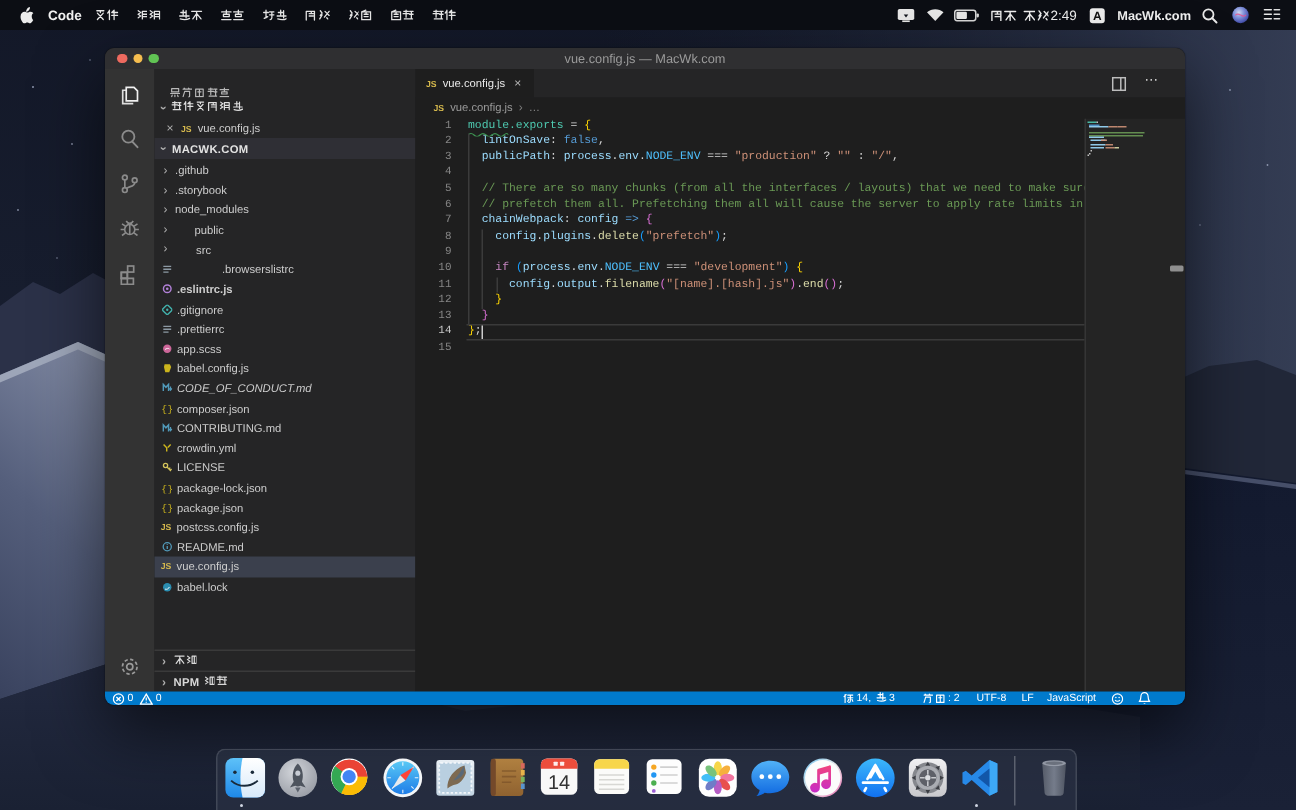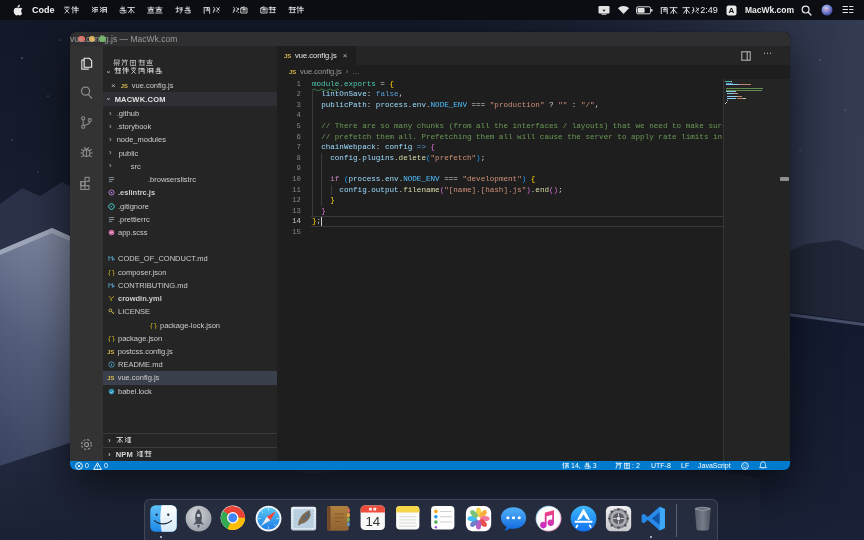--- a/index.html
+++ b/index.html
@@ -4,21 +4,21 @@
 html,body{width:864px;height:540px;overflow:hidden;background:#161b2b;font-family:"Liberation Sans",sans-serif}
 .abs{position:absolute}
 .cj{display:inline-block;vertical-align:-1px}
 .wd{display:inline-flex;align-items:center}
 #wall{position:absolute;left:0;top:0}
 #menubar{position:absolute;left:0;top:0;width:864px;height:20px;background:#0c0e14;color:#e6e6e6;display:flex;align-items:center;font-size:9px}
 .mitem{display:flex;align-items:center}
 #win{position:absolute;left:70px;top:32px;width:720px;height:438px;border-radius:6px;overflow:hidden;box-shadow:0 18px 45px rgba(0,0,0,.6),0 0 1px rgba(0,0,0,.8);background:#1e1e1e}
 #titlebar{position:absolute;left:0;top:0;width:720px;height:14px;background:#2f2f31;display:flex;align-items:center}
 .tl{width:6.5px;height:6.5px;border-radius:50%;margin-left:4px}
-#wtitle{position:absolute;left:0;top:0;width:720px;height:14px;line-height:15px;text-align:left;color:#9b9b9b;font-size:8.5px}
+#wtitle{position:absolute;left:0;top:0;width:720px;height:14px;line-height:15px;text-align:center;color:#9b9b9b;font-size:8.5px}
 #actbar{position:absolute;left:0;top:14px;width:33px;height:415px;background:#333333}
 #sidebar{position:absolute;left:33px;top:14px;width:174px;height:415px;background:#252526;color:#cccccc}
 #editor{position:absolute;left:207px;top:14px;width:513px;height:415px;background:#1e1e1e}
 #tabstrip{position:absolute;left:0;top:0;width:513px;height:18.5px;background:#252526}
 #tab1{position:absolute;left:0;top:0;width:79px;height:18.5px;background:#1e1e1e;display:flex;align-items:center;color:#e8e8e8;font-size:7.5px}
 #crumb{position:absolute;left:0;top:18.5px;width:513px;height:14.2px;background:#1e1e1e;display:flex;align-items:center;color:#9a9a9a;font-size:7.5px}
 #codearea{position:absolute;left:0;top:32.7px;width:513px;height:382px;background:#1e1e1e;overflow:hidden}
 .gut{position:absolute;left:0;width:24px;text-align:right;color:#858585;font-family:"Liberation Mono",monospace;font-size:7.3px;line-height:10.6px}
 .cl{position:absolute;left:35px;white-space:pre;font-family:"Liberation Mono",monospace;font-size:7.6px;line-height:10.6px;letter-spacing:0;color:#d4d4d4;width:411px;overflow:hidden}
 .ig{position:absolute;width:1px;background:#3b3b3b}
@@ -356,21 +356,21 @@
       <div class="trow" style="top:74.2px;height:13.2px">
         <span class="chv" style="margin-left:6px">›</span>
         <span style="margin-left:5px">.storybook</span>
       </div>
       <div class="trow" style="top:87.4px;height:13.2px">
         <span class="chv" style="margin-left:6px">›</span>
         <span style="margin-left:5px">node_modules</span>
       </div>
       <div class="trow" style="top:100.7px;height:13.2px">
         <span class="chv" style="margin-left:6px">›</span>
-        <span style="margin-left:7px">public</span>
+        <span style="margin-left:18px">public</span>
       </div>
       <div class="trow" style="top:113.9px;height:13.2px">
         <span class="chv" style="margin-left:6px">›</span>
         <span style="margin-left:19px">src</span>
       </div>
       <div class="trow" style="top:127.1px;height:13.2px;gap:30px;">
         <svg width="7" height="7" viewBox="0 0 8 8" style="margin-left:4.6px;flex:none">
           <g stroke="#8c99a3" stroke-width="1">
             <path d="M1 1.8h6 M1 4h6 M1 6.2h4"></path>
           </g>
@@ -399,54 +399,60 @@
         </svg>
         <span style="margin-left:3.4px">.prettierrc</span>
       </div>
       <div class="trow" style="top:180.0px;height:13.2px;">
         <svg width="7" height="7" viewBox="0 0 8 8" style="margin-left:4.6px;flex:none">
           <circle cx="4" cy="4" r="3.2" fill="#cc6699"></circle>
           <path d="M2.3 4.6c1-.9 2.7-1.2 3.4-.4" stroke="#fff" stroke-width=".7" fill="none"></path>
         </svg>
         <span style="margin-left:3.4px">app.scss</span>
       </div>
-      <div class="trow" style="top:206.4px;height:13.2px;">
+      <div class="trow" style="top:193.2px;height:13.2px;">
+        <svg width="7" height="7" viewBox="0 0 8 8" style="margin-left:4.6px;flex:none">
+          <path d="M2 1h4l1 2-1.5 4h-3L1.5 3z" fill="#cbb41d"></path>
+        </svg>
+        <span style="margin-left:3.4px">babel.config.js</span>
+      </div>
+      <div class="trow" style="top:206.4px;height:13.2px;font-style:italic;">
         <svg width="7" height="7" viewBox="0 0 8 8" style="margin-left:4.6px;flex:none">
           <path d="M1 6.5v-5l2 2.2L5 1.5v5" stroke="#519aba" stroke-width="1.1" fill="none"></path>
           <path d="M6.5 3v2.5 M5.4 4.5l1.1 1.4L7.6 4.5" stroke="#519aba" stroke-width=".9" fill="none"></path>
         </svg>
         <span style="margin-left:3.4px">CODE_OF_CONDUCT.md</span>
       </div>
       <div class="trow" style="top:219.6px;height:13.2px;">
         <svg width="7" height="7" viewBox="0 0 8 8" style="margin-left:4.6px;flex:none">
           <text x="4" y="6.6" font-size="7.5" text-anchor="middle" fill="#cbb41d" font-family="Liberation Mono">{}</text>
         </svg>
         <span style="margin-left:3.4px">composer.json</span>
       </div>
       <div class="trow" style="top:232.9px;height:13.2px;">
         <svg width="7" height="7" viewBox="0 0 8 8" style="margin-left:4.6px;flex:none">
           <path d="M1 6.5v-5l2 2.2L5 1.5v5" stroke="#519aba" stroke-width="1.1" fill="none"></path>
           <path d="M6.5 3v2.5 M5.4 4.5l1.1 1.4L7.6 4.5" stroke="#519aba" stroke-width=".9" fill="none"></path>
         </svg>
         <span style="margin-left:3.4px">CONTRIBUTING.md</span>
       </div>
-      <div class="trow" style="top:246.1px;height:13.2px;font-weight:bold;">
+      <div class="trow" style="top:246.1px;height:13.2px;">
         <svg width="7" height="7" viewBox="0 0 8 8" style="margin-left:4.6px;flex:none">
           <path d="M1.2 1.5 3.6 4v2.8 M6.6 1.5 4.4 3.8" stroke="#cbb41d" stroke-width="1.1" fill="none"></path>
         </svg>
         <span style="margin-left:3.4px">crowdin.yml</span>
       </div>
       <div class="trow" style="top:259.3px;height:13.2px;">
         <svg width="7" height="7" viewBox="0 0 8 8" style="margin-left:4.6px;flex:none">
           <circle cx="2.7" cy="2.7" r="1.6" fill="none" stroke="#d3c35a" stroke-width="1"></circle>
           <path d="M3.8 3.8 6.8 6.8 M5.3 5.3l1-1 M6.3 6.3l1-1" stroke="#d3c35a" stroke-width="1"></path>
         </svg>
         <span style="margin-left:3.4px">LICENSE</span>
       </div>
-      <div class="trow" style="top:272.5px;height:13.2px;padding-left:42px;">
+      <div class="trow" style="top:272.5px;height:13.2px;">
         <svg width="7" height="7" viewBox="0 0 8 8" style="margin-left:4.6px;flex:none">
           <text x="4" y="6.6" font-size="7.5" text-anchor="middle" fill="#cbb41d" font-family="Liberation Mono">{}</text>
         </svg>
         <span style="margin-left:3.4px">package-lock.json</span>
       </div>
       <div class="trow" style="top:285.7px;height:13.2px;">
         <svg width="7" height="7" viewBox="0 0 8 8" style="margin-left:4.6px;flex:none">
           <text x="4" y="6.6" font-size="7.5" text-anchor="middle" fill="#cbb41d" font-family="Liberation Mono">{}</text>
         </svg>
         <span style="margin-left:3.4px">package.json</span>

